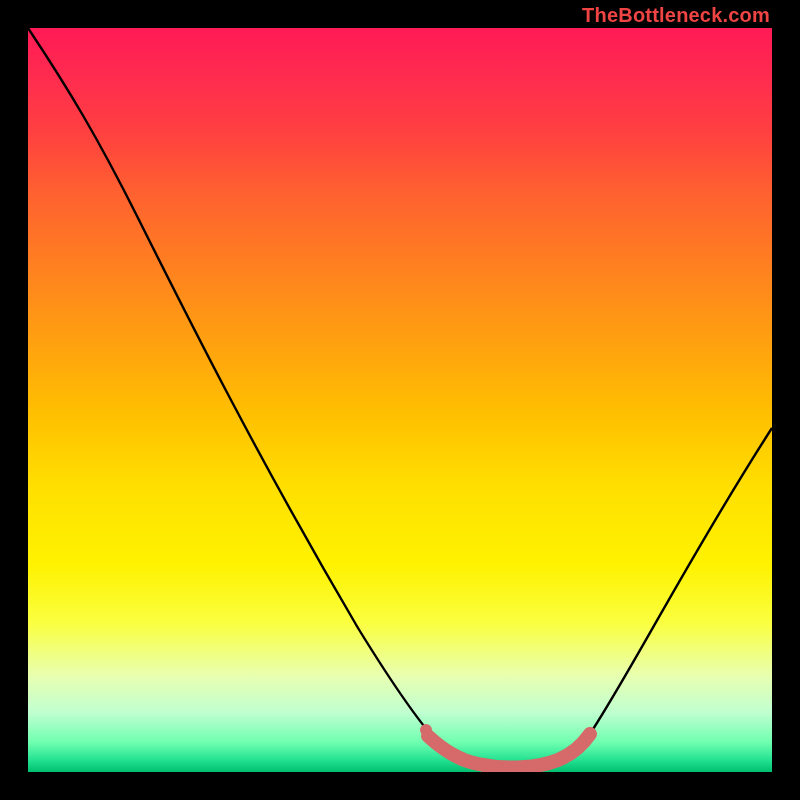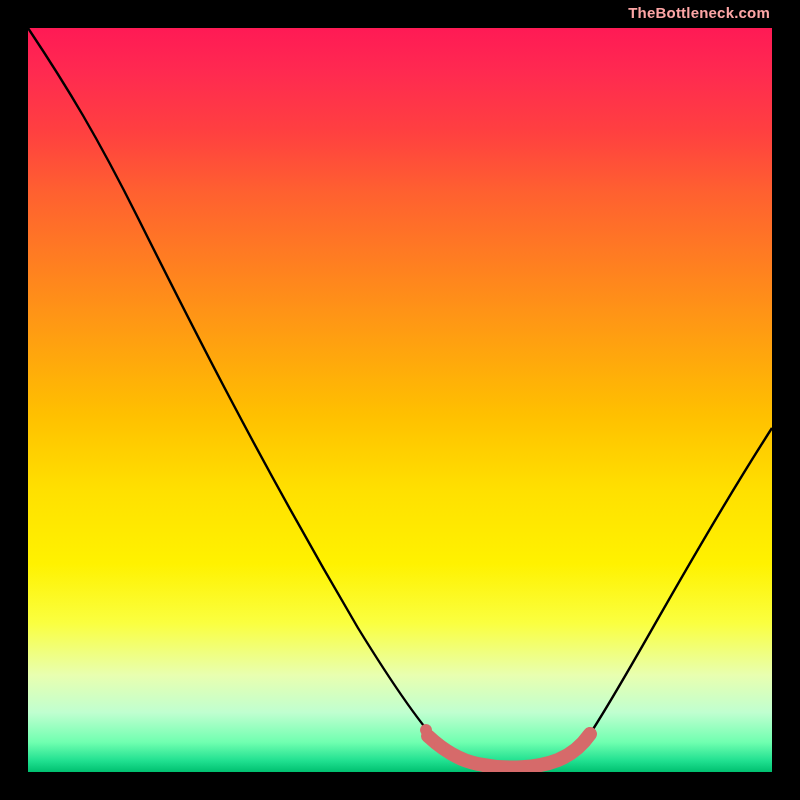--- a/index.html
+++ b/index.html
@@ -40,23 +40,23 @@
       #c0ffd0 92%,
       #70ffb0 96%,
       #20e090 98.5%,
       #00c070 100%
     );
   }
   .watermark {
     position: absolute;
     top: 4px;
     right: 30px;
-    font-size: 15px;
+    font-size: 20px;
     font-weight: 600;
-    color: #fca5a5;
+    color: #ef4444;
     letter-spacing: 0.2px;
   }
   svg.curve {
     position: absolute;
     left: 28px;
     top: 28px;
     width: 744px;
     height: 744px;
   }
 </style>

